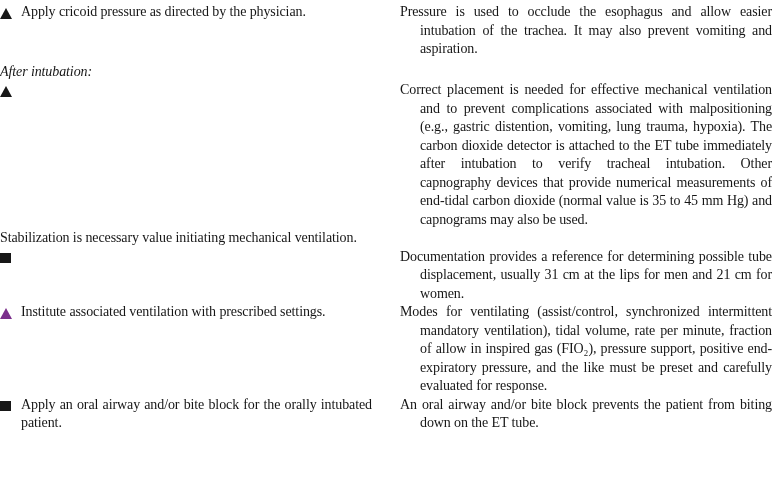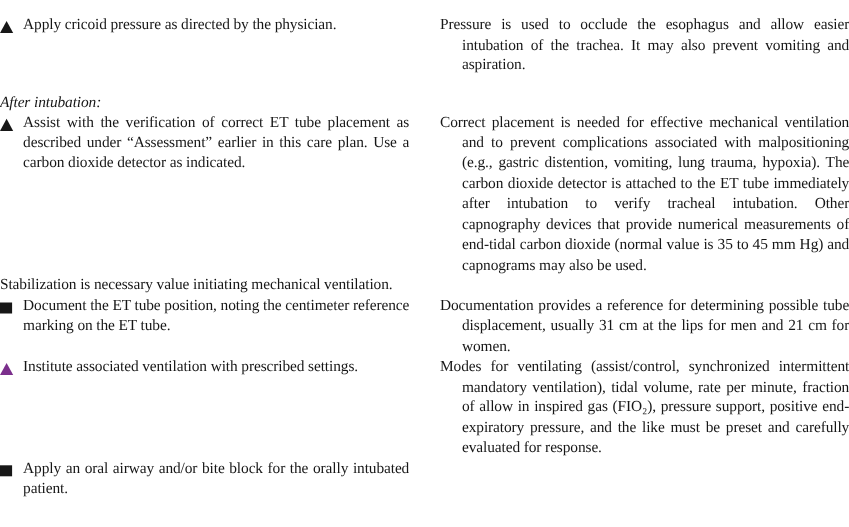--- a/index.html
+++ b/index.html
@@ -1,21 +1,21 @@
 <!DOCTYPE html>
 <html lang="en"><head>
 <meta charset="utf-8">
 <style>
   html, body { margin: 0; padding: 0; background: #ffffff; }
   .page {
     position: relative;
     width: 772px;
     min-height: 479px;
     box-sizing: border-box;
-    padding-top: 14px;
+    padding-top: 3px;
     background: #ffffff;
     color: #161616;
     font-family: "Liberation Serif", "DejaVu Serif", serif;
     font-size: 14px;
     line-height: 18.5px;
     letter-spacing: -0.1px;
   }
   .row {
     display: grid;
     grid-template-columns: 372px 372px;
@@ -43,21 +43,21 @@
     border-bottom: 11px solid #171717;
   }
   .marker.square {
     top: 5px;
     width: 10.5px;
     height: 10.5px;
     background: #171717;
   }
   .subheading {
     font-style: italic;
-    margin-top: 15px;
+    margin-top: 4px;
     text-align: left;
   }
 </style>
 </head>
 <body>
 
 <div class="page">
 
   <section class="row">
     <div class="cell left">
@@ -67,37 +67,35 @@
     <div class="cell right">
       <p class="rationale">Pressure is used to occlude the esophagus and allow easier intubation of the trachea. It may also prevent vomiting and aspiration.</p>
     </div>
   </section>
 
   <p class="subheading">After intubation:</p>
 
   <section class="row">
     <div class="cell left">
       <span class="marker triangle" style="border-bottom-color: rgb(23, 23, 23);"></span>
-      <p>Assist with the verification of correct ET tube placement as described under “Assessment” earlier in this care plan. Use a carbon dioxide detector as indicated.</p>
     </div>
     <div class="cell right">
       <p class="rationale">Correct placement is needed for effective mechanical ventila­tion and to prevent complications associated with malpo­sitioning (e.g., gastric distention, vomiting, lung trauma, hypoxia). The carbon dioxide detector is attached to the ET tube immediately after intubation to verify tracheal intubation. Other capnography devices that provide numerical measurements of end-tidal carbon dioxide (normal value is 35 to 45 mm Hg) and capnograms may also be used.</p>
     </div>
   </section>
 
   <section class="row">
     <div class="cell right">
       <p class="rationale">Stabilization is necessary value initiating mechanical ventilation.</p>
     </div>
   </section>
 
   <section class="row">
     <div class="cell left">
       <span class="marker square" style="background-color: rgb(23, 23, 23);"></span>
-      <p>Document the ET tube position, noting the centimeter reference marking on the ET tube.</p>
     </div>
     <div class="cell right">
       <p class="rationale">Documentation provides a reference for determining possible tube displacement, usually 31 cm at the lips for men and 21 cm for women.</p>
     </div>
   </section>
 
   <section class="row">
     <div class="cell left">
       <span class="marker triangle" style="border-bottom-color: rgb(123, 47, 140);"></span>
       <p>Institute associated ventilation with prescribed settings.</p>
@@ -105,15 +103,18 @@
     <div class="cell right">
       <p class="rationale">Modes for ventilating (assist/control, synchronized intermit­tent mandatory ventilation), tidal volume, rate per minute, fraction of allow in inspired gas (FIO₂), pressure support, positive end-expiratory pressure, and the like must be preset and carefully evaluated for response.</p>
     </div>
   </section>
 
   <section class="row">
     <div class="cell left">
       <span class="marker square" style="background-color: rgb(23, 23, 23);"></span>
       <p>Apply an oral airway and/or bite block for the orally intu­bated patient.</p>
     </div>
+    <div class="cell right">
+      <p class="rationale">An oral airway and/or bite block prevents the patient from biting down on the ET tube.</p>
+    </div>
   </section>
 
 </div>
 
 </body></html>

